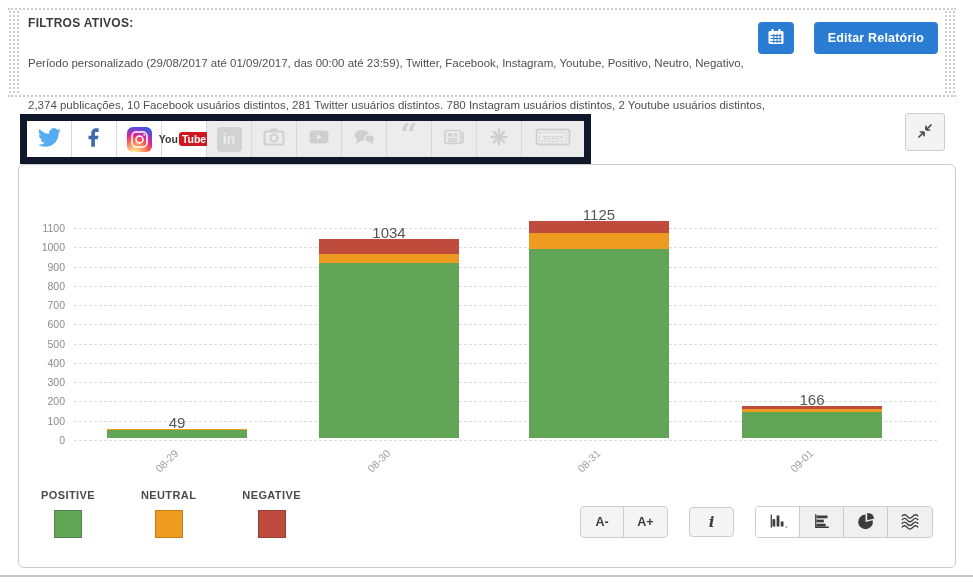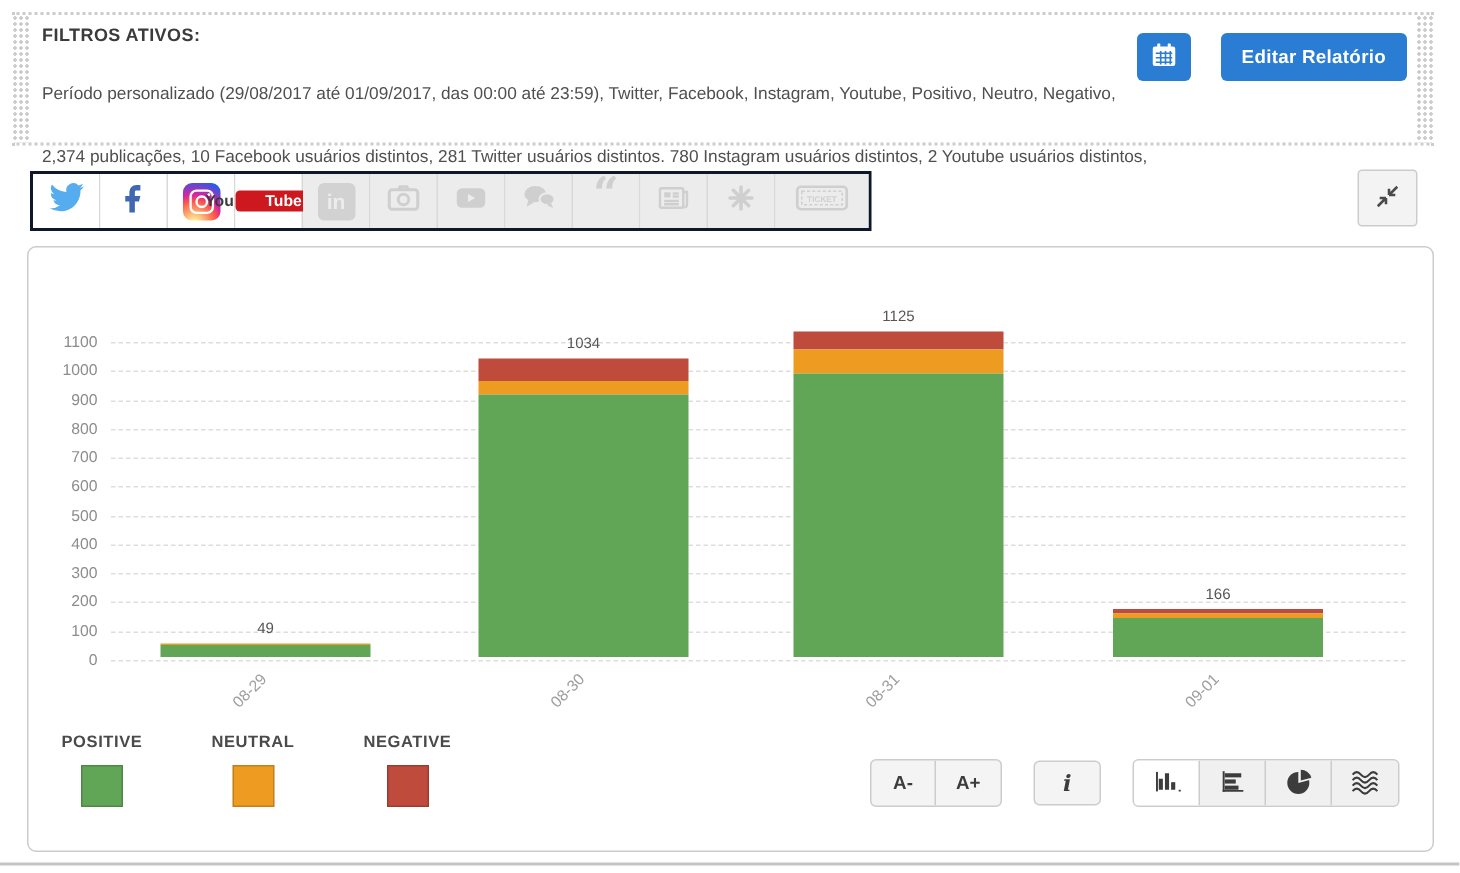--- a/index.html
+++ b/index.html
@@ -33,31 +33,31 @@
   .btn-blue {
     background: #2b7dd4; color: #fff; border: none; border-radius: 4px;
     height: 32px; display: flex; align-items: center; justify-content: center; cursor: pointer;
   }
   .cal-btn { width: 36px; }
   .edit-btn { padding: 0 14px; font-size: 12.5px; font-weight: bold; letter-spacing: .2px; font-family: "Liberation Sans", sans-serif; }
 
   
   .sources {
     position: absolute; left: 20px; top: 114px; display: flex;
-    border: 2px solid #0f172a; background: #fff;
+    border: 7px solid #0f172a; background: #fff;
   }
   .src-cell {
     width: 45px; height: 36px; display: flex; align-items: center; justify-content: center;
     border-right: 1px solid #d9d9d9; background: #fff; color: #cfcfcf; cursor: pointer;
   }
   .src-cell:last-child { width: 62px; border-right: none; }
   .src-cell.off { background: #ececec; color: #cfcfcf; }
   .yt { display: flex; align-items: center; gap: 1px; }
   .yt-you { color: #3a3a3a; font-size: 10.5px; font-weight: bold; }
-  .yt-tube { background: #cc181e; color: #fff; font-size: 10.5px; font-weight: bold; padding: 1px 20px; border-radius: 3px; }
+  .yt-tube { background: #cc181e; color: #fff; font-size: 10.5px; font-weight: bold; padding: 1px 3px; border-radius: 3px; }
   .ig {
     width: 25px; height: 25px; border-radius: 6px; display: flex; align-items: center; justify-content: center;
     background: radial-gradient(circle at 30% 107%, #fdf497 0%, #fdf497 5%, #fd5949 45%, #d6249f 60%, #285aeb 90%);
   }
   .li-badge {
     width: 25px; height: 25px; border-radius: 4px; background: #d2d2d2;
     color: #ececec; font-size: 14px; font-weight: bold; display: flex; align-items: center; justify-content: center;
   }
   .quote-glyph { font-family: "DejaVu Serif", serif; font-size: 30px; line-height: 10px; height: 18px; font-weight: bold; }
   .quote-glyph::before { content: "\201C"; }
@@ -69,21 +69,21 @@
   }
 
   
   .chart-panel {
     position: absolute; left: 18px; top: 164px; width: 938px; height: 404px;
     background: #fff; border: 1px solid #ccc; border-radius: 6px;
   }
   .gridline { position: absolute; left: 55px; width: 863px; height: 0; border-top: 1px dashed #ddd; }
   .ytick { position: absolute; left: 0; width: 46px; text-align: right; font-size: 10.5px; color: #8c8c8c; }
   .bar { position: absolute; bottom: 129px; width: 140px; display: flex; flex-direction: column-reverse; }
-  .bar-total { position: absolute; width: 140px; text-align: center; font-size: 10px; color: #555; }
+  .bar-total { position: absolute; width: 140px; text-align: center; font-size: 15px; color: #555; }
   .xlab {
     position: absolute; top: 282px; width: 72px; text-align: right;
     font-size: 10.5px; color: #9e9e9e; transform: rotate(-45deg); transform-origin: 100% 0;
   }
 
   
   .legend { position: absolute; left: 22px; bottom: 29px; display: flex; gap: 46px; align-items: center; }
   .litem { display: flex; align-items: center; gap: 9px; flex-direction: column; }
   .ltext { font-size: 11px; font-weight: bold; color: #4a4a4a; letter-spacing: .4px; }
   .swatch { width: 28px; height: 28px; border: 1px solid rgba(0,0,0,.18); }

